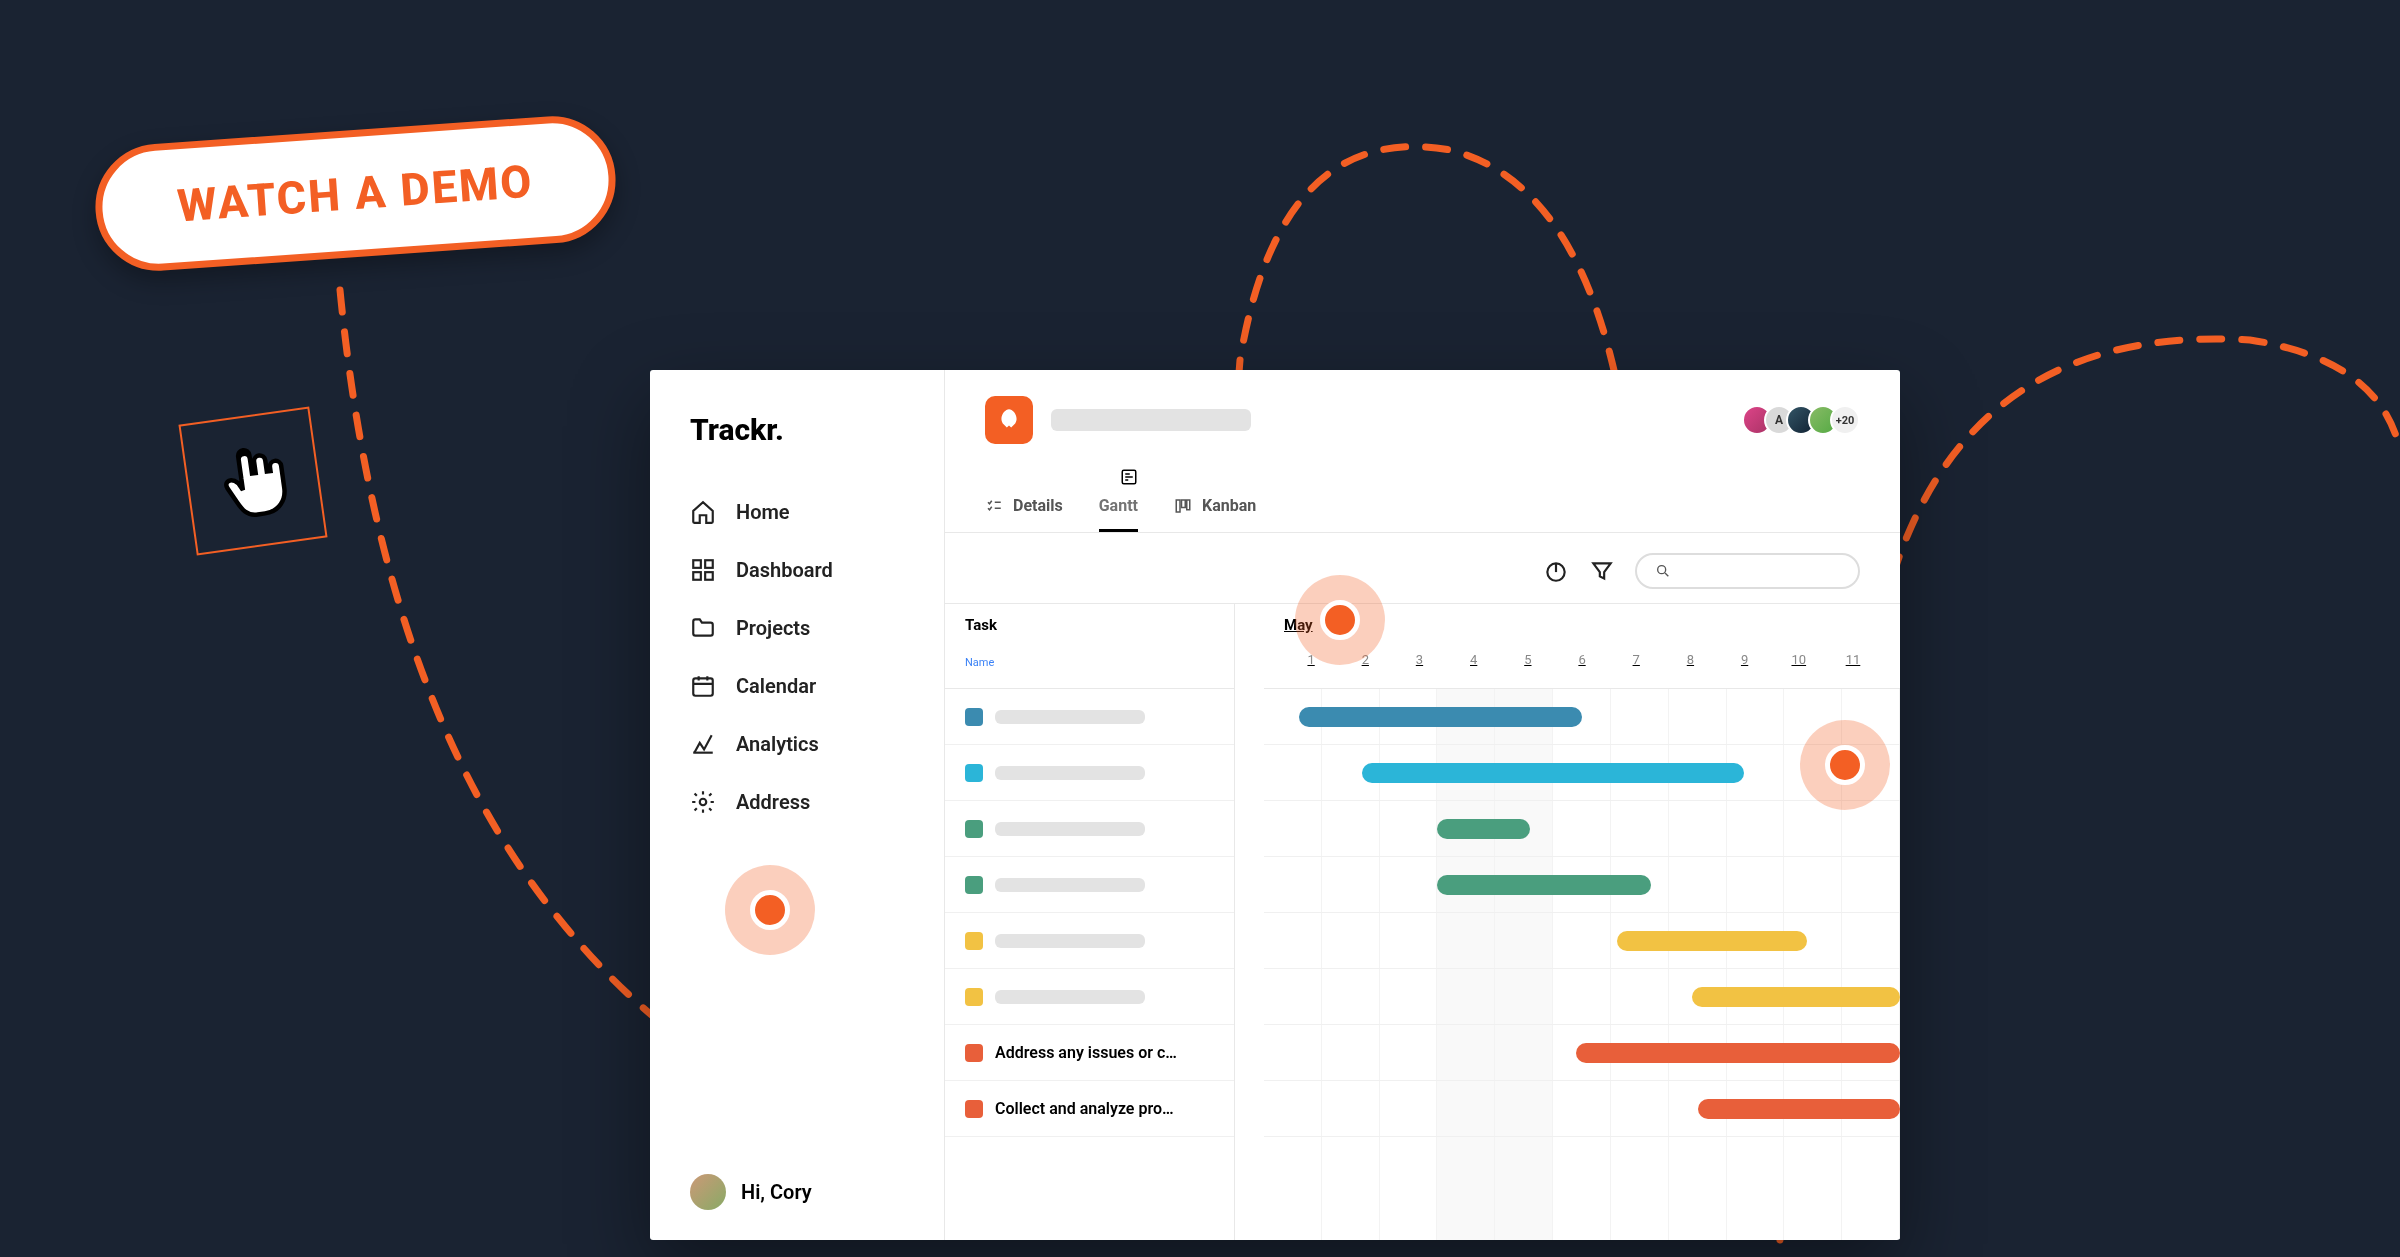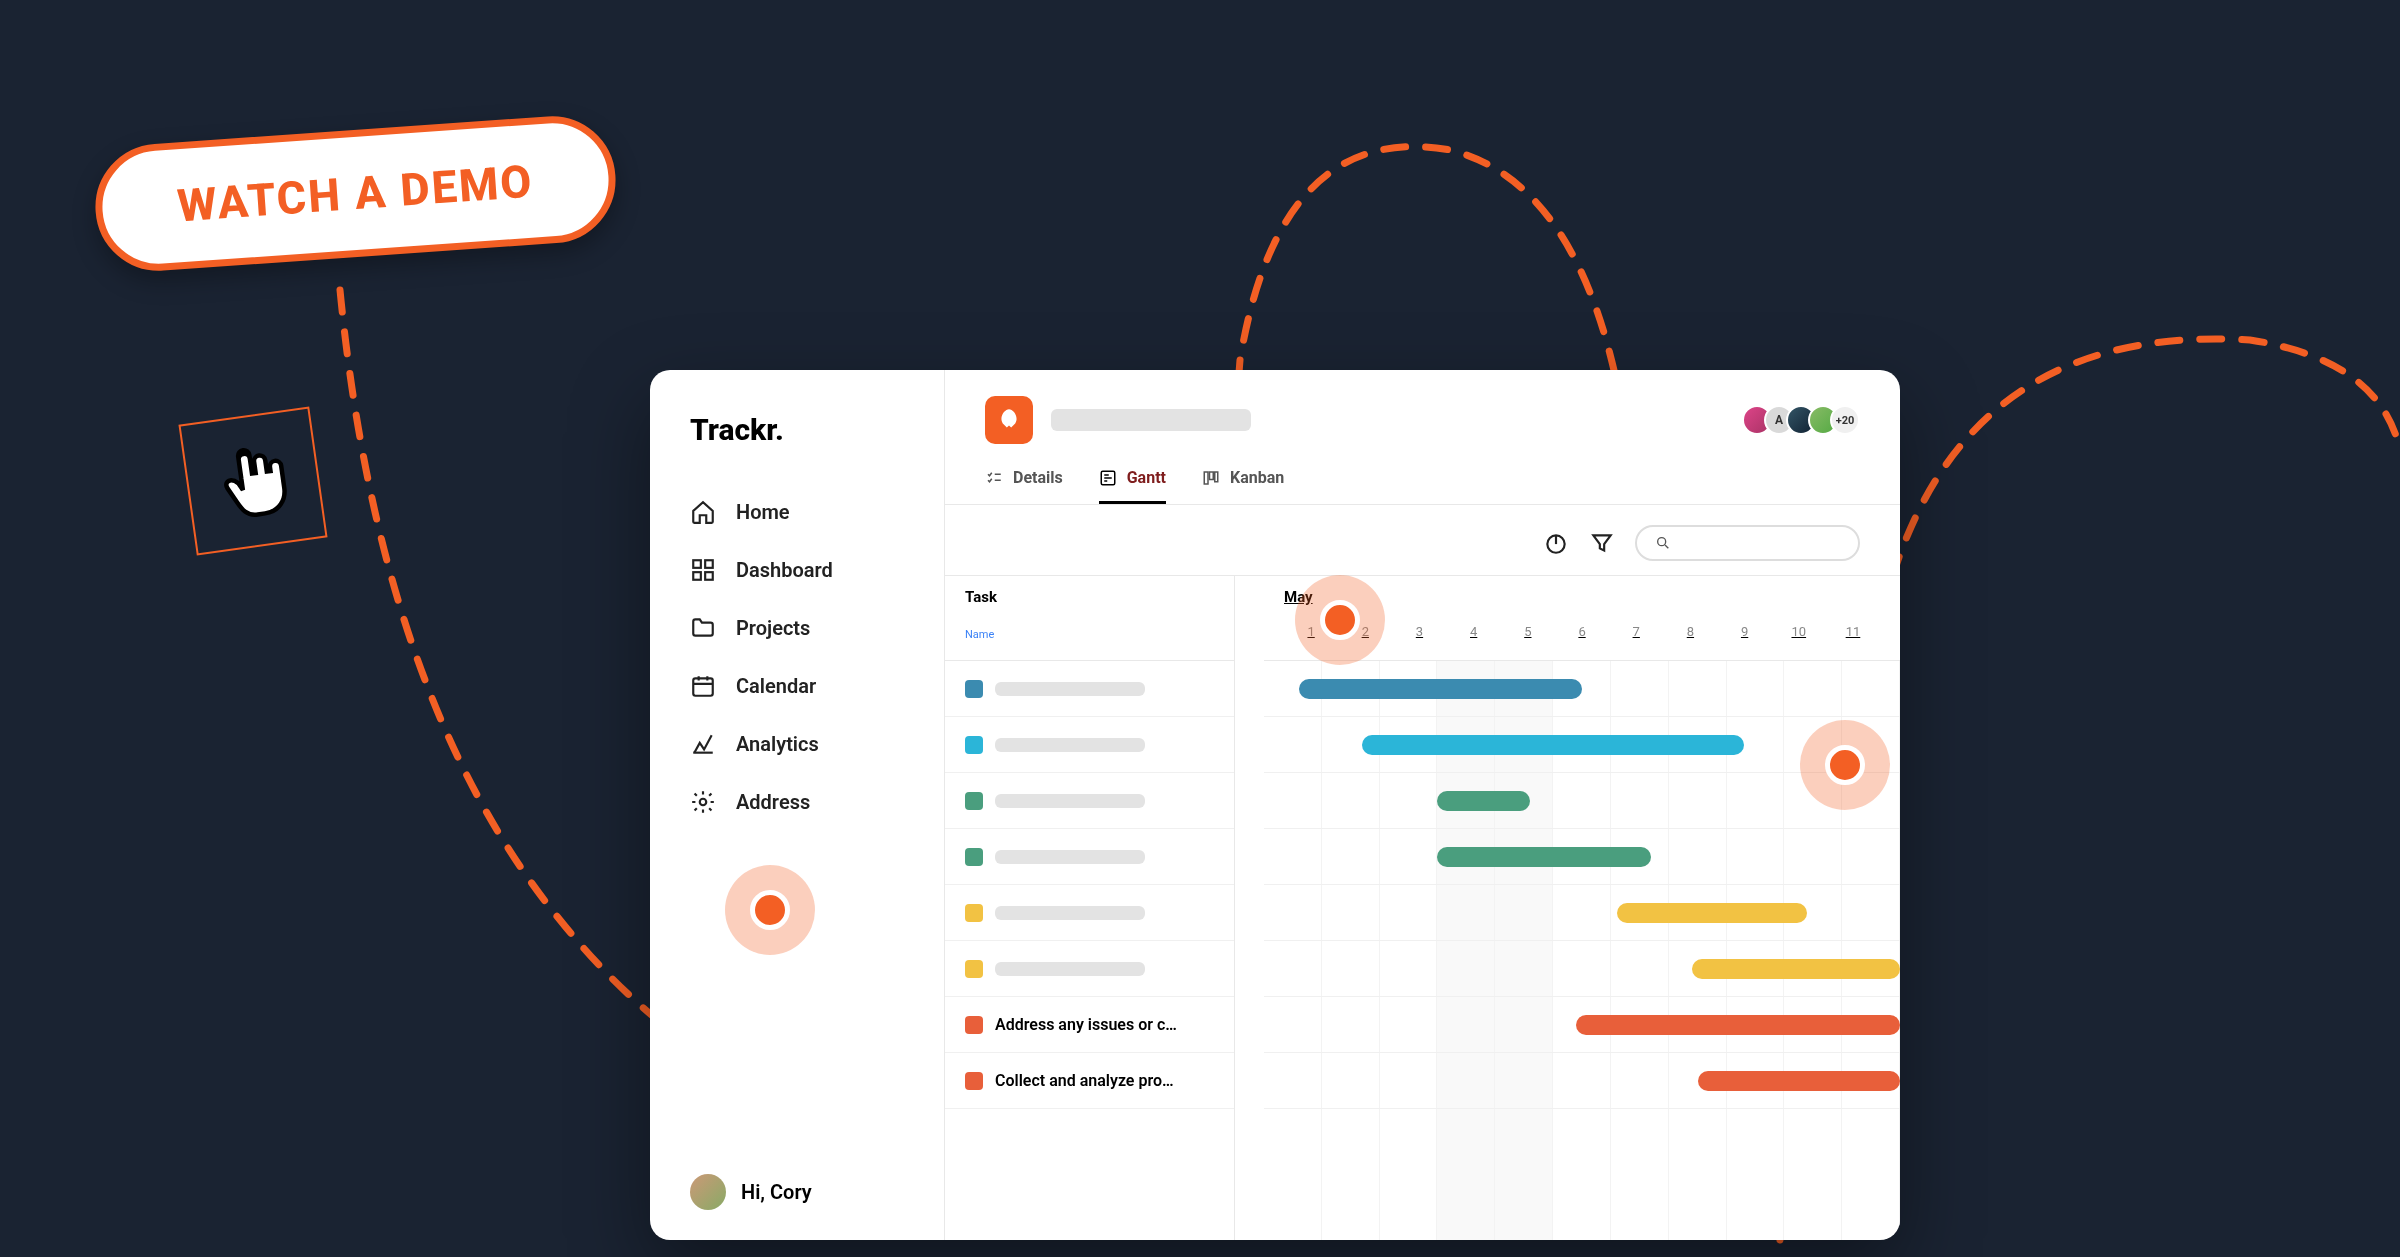--- a/index.html
+++ b/index.html
@@ -76,21 +76,21 @@
   }
 
   
   .app {
     position: absolute;
     top: 370px;
     left: 650px;
     width: 1250px;
     height: 870px;
     background: #fff;
-    border-radius: 20px;
+    border-radius: 3px;
     overflow: hidden;
     box-shadow: 0 30px 80px rgba(0,0,0,0.4);
     display: flex;
     z-index: 10;
   }
 
   
   .sidebar {
     width: 295px;
     border-right: 1px solid #e8e8e8;
@@ -163,21 +163,21 @@
     padding: 18px 40px 0 40px;
     border-bottom: 1px solid #e8e8e8;
   }
   .tab {
     display: flex; align-items: flex-end; gap: 10px;
     padding-bottom: 14px;
     font-size: 16px; font-weight: 700;
     color: #555; cursor: pointer;
     border-bottom: 3px solid transparent;
   }
-  .tab.active { color: #7f1d1d; border-bottom-color: #000; }
+  .tab.active { color: #737373; border-bottom-color: #000; flex-direction: column; }
   .tab svg { width: 18px; height: 18px; stroke:#555; fill:none; stroke-width:2; }
   .tab.active svg { stroke:#000; }
 
   .toolbar {
     display: flex;
     align-items: center;
     justify-content: flex-end;
     gap: 20px;
     padding: 20px 40px 14px 40px;
   }

